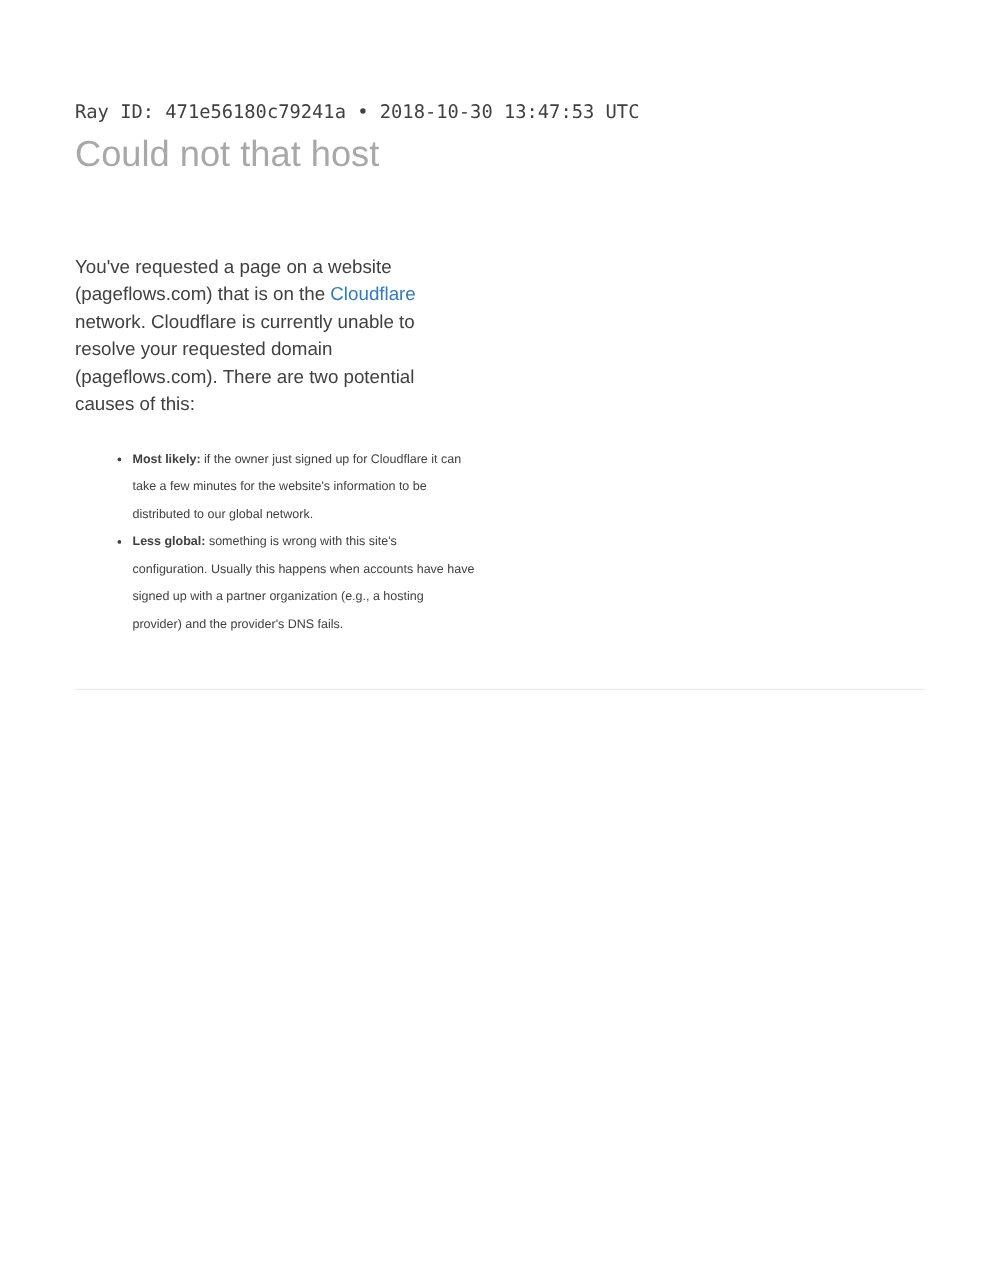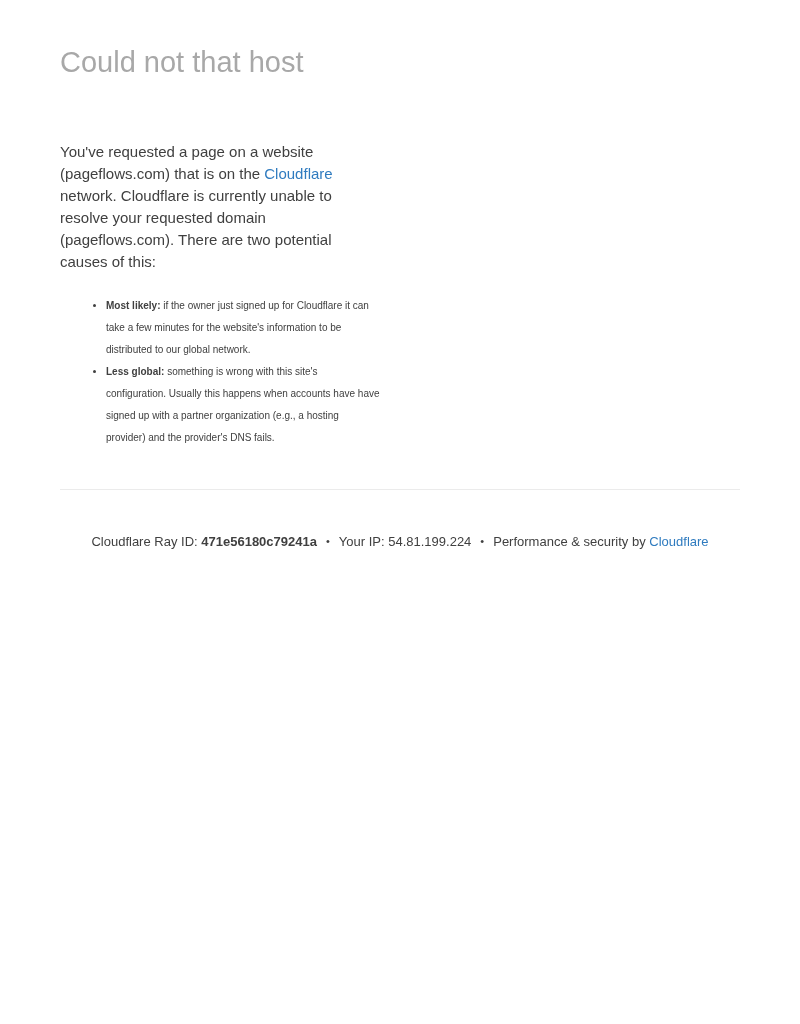--- a/index.html
+++ b/index.html
@@ -88,34 +88,29 @@
     vertical-align:1px;
   }
   .footer b{font-weight:bold;}
 </style>
 </head>
 <body>
 
 <div class="container">
 
 
+  <div class="ray-line">Ray ID: 471e56180c79241a • 2018-10-30 13:47:53 UTC</div>
 
   <h2 class="error-subtitle">Could not that host</h2>
 
   <div class="section">
     <p><span>You've requested a page on a website (pageflows.com) that is on the </span><a href="#">Cloudflare</a><span> network. Cloudflare is currently unable to resolve your requested domain (pageflows.com). There are two potential causes of this:</span></p>
 
     <ul class="causes">
       <li><span class="lead">Most likely:</span><span> if the owner just signed up for Cloudflare it can take a few minutes for the website's information to be distributed to our global network.</span></li>
       <li><span class="lead">Less global:</span><span> something is wrong with this site's configuration. Usually this happens when accounts have have signed up with a partner organization (e.g., a hosting provider) and the provider's DNS fails.</span></li>
     </ul>
   </div>
 
   <hr class="footer-divider">
 
-  <div class="footer">
-    <span>Cloudflare Ray ID:</span>
-    <b>471e56180c79241a</b><span class="sep">•</span><span>Your IP:</span>
-    <span>54.81.199.224</span><span class="sep">•</span><span>Performance &amp; security by</span>
-    <a href="#">Cloudflare</a>
-  </div>
 
 </div>
 
 </body></html>

